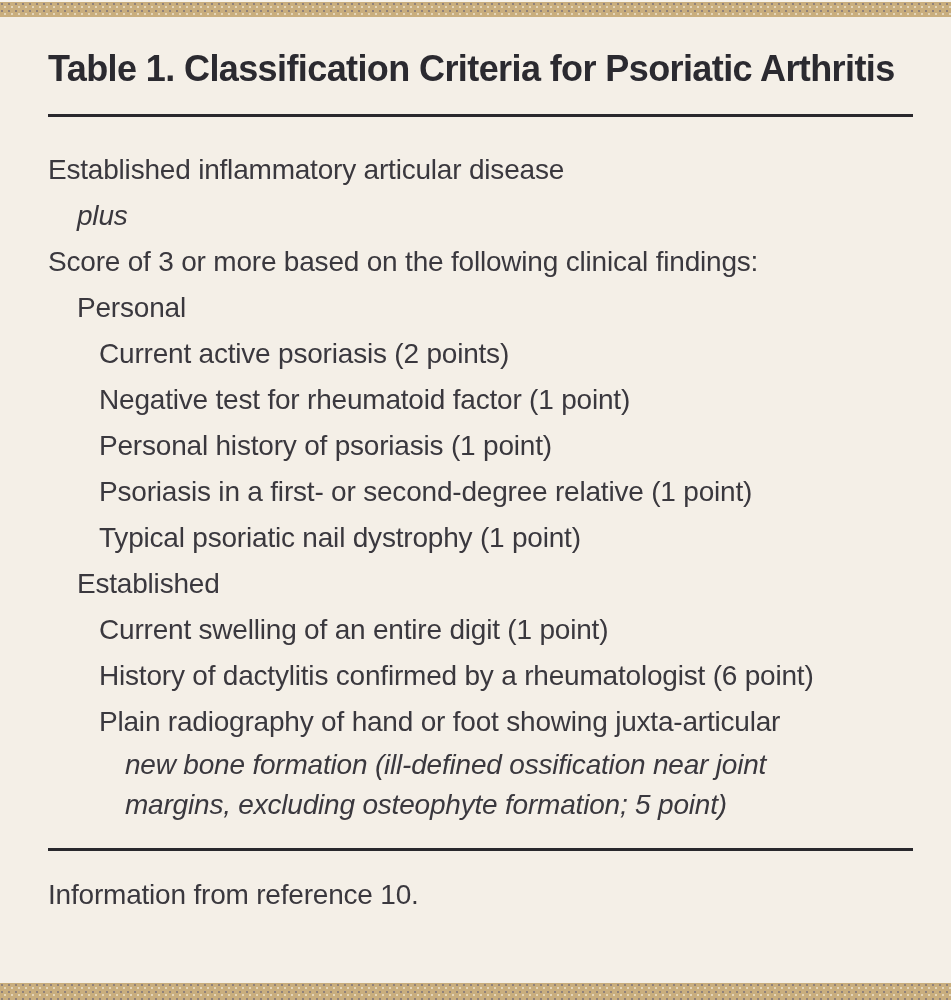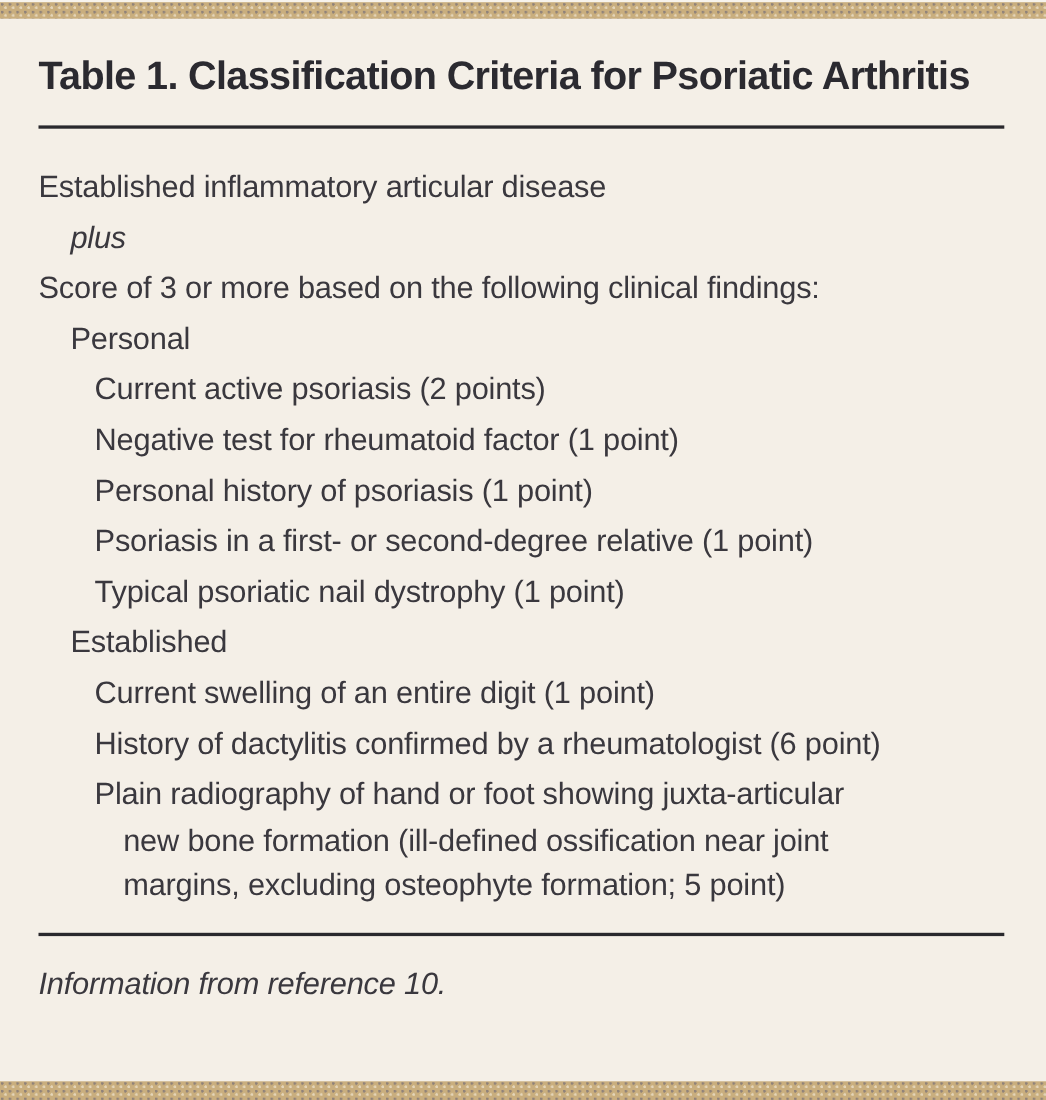--- a/index.html
+++ b/index.html
@@ -30,21 +30,21 @@
   .band.bottom { bottom: 0; height: 17px; }
   .top-hairline {
     position: absolute;
     top: 0; left: 0;
     width: 100%; height: 2px;
     background: #f7f3ec;
   }
   .content {
     position: absolute;
     top: 17px;
-    left: 35px;
+    left: 48px;
     right: 38px;
   }
   .title {
     margin-top: 29px;
     font-size: 36px;
     line-height: 46px;
     font-weight: bold;
     letter-spacing: -0.6px;
     color: var(--ink-strong, #2b2a30);
   }
@@ -57,31 +57,30 @@
   .rule.after-title { margin-top: 22px; }
   .rule.before-footer { margin-top: 23px; }
   .criteria { margin-top: 30px; }
   .line {
     font-size: 28px;
     line-height: 46px;
     letter-spacing: -0.2px;
     color: var(--ink, #3a383e);
     white-space: nowrap;
   }
-  .line.cont { line-height: 40px; }
+  .line.cont { line-height: 40px; font-style: italic; }
   .indent-0 { padding-left: 0; }
   .indent-1 { padding-left: 29px; }
   .indent-2 { padding-left: 51px; }
   .indent-3 { padding-left: 77px; }
   .italic { font-style: italic; }
   .footer-note {
     margin-top: 24px;
     font-size: 28px;
     line-height: 40px;
-    font-style: italic;
     letter-spacing: -0.2px;
     color: var(--ink, #3a383e);
   }
 </style>
 </head>
 <body>
 
 <div class="frame">
   <div class="top-hairline"></div>
   <div class="band top"></div>

